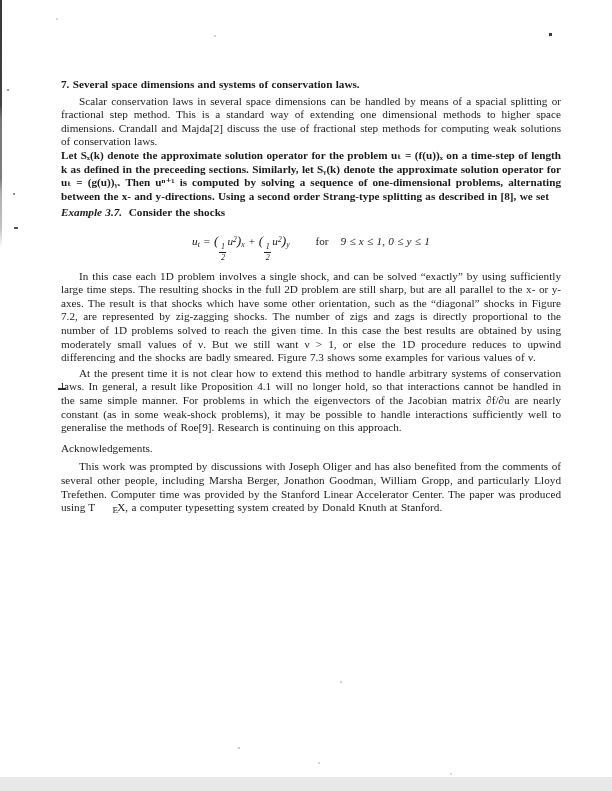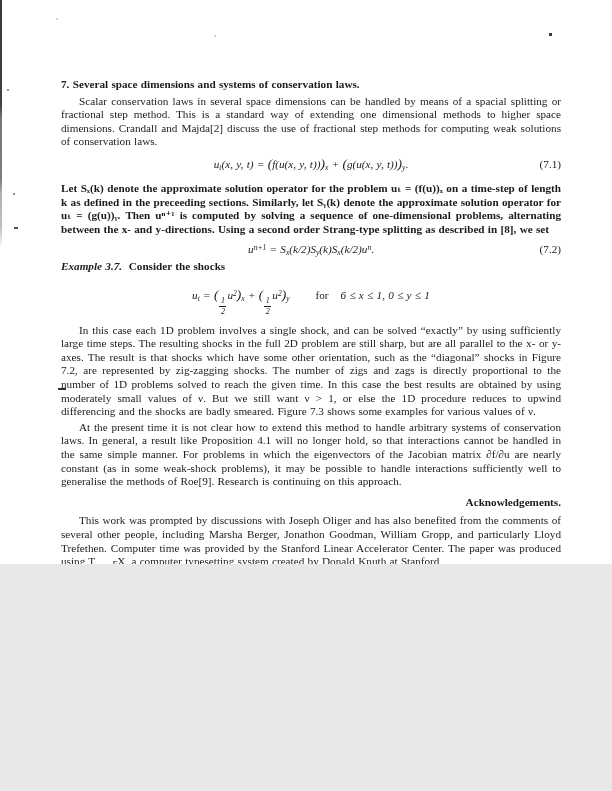--- a/index.html
+++ b/index.html
@@ -1,41 +1,41 @@
 <!DOCTYPE html>
 <html><head>
 <meta charset="utf-8">
 <style>
   html,body { margin:0; padding:0; background:#e8e8e8; }
   .page {
     position:relative;
-    width:612px; height:564px;
+    width:612px; height:777px;
     margin:0 auto;
     background:#ffffff;
     color:#1b1b1b;
     font-family:"Liberation Serif","DejaVu Serif",serif;
     overflow:hidden;
   }
   .content {
     position:absolute;
     left:61px; top:78px; width:500px;
     font-size:11.2px;
     line-height:13.6px;
     text-align:justify;
     word-spacing:0.5px;
   }
   .heading {
     font-weight:bold;
     margin:0 0 3px 0;
     text-align:left;
   }
   .ack-heading {
-    font-weight:bold;
+    font-weight:normal;
     margin:7px 0 5px 0;
-    text-align:right;
+    text-align:left;
   }
   p { margin:0; text-indent:18px; }
   p.noindent { text-indent:0;font-weight:bold; }
   p.mt2 { margin-top:2px; }
   p.mt3 { margin-top:3px; }
 
   .eqrow { position:relative; text-align:center; text-indent:0; }
   .eqrow.e71 { margin:6px 0 9px 0; line-height:17px; }
   .eqrow.e72 { margin:5px 0 3px 0; line-height:16px; }
   .eqrow.eex { margin:9px 0 8px 0; line-height:24px; }
@@ -98,43 +98,35 @@
   <div class="artifact" style="left:318px;top:762px;width:2px;height:2px;background:#d5d5d5;"></div>
   <div class="artifact" style="left:450px;top:773px;width:2px;height:2px;background:#d8d8d8;"></div>
 
   <div class="content">
 
     <div class="heading">7. Several space dimensions and systems of conservation laws.</div>
 
     <p>Scalar conservation laws in several space dimensions can be handled by means of a spacial splitting or fractional step method. This is a standard way of extending one dimensional methods to higher space dimensions. Crandall and Majda[2] discuss the use of fractional step methods for computing weak solutions of conservation laws.</p>
 
 
-    <div class="eqrow e71">
-      <span class="eq"><span>u</span><sub>t</sub><span>(x, y, t) = </span><span class="bg">(</span><span>f(u(x, y, t))</span><span class="bg">)</span><sub>x</sub><span> + </span><span class="bg">(</span><span>g(u(x, y, t))</span><span class="bg">)</span><sub>y</sub><span class="rm">.</span></span>
-      <span class="eqtag">(7.1)</span>
-    </div>
 
     <p class="noindent">Let Sₓ(k) denote the approximate solution operator for the problem uₜ = (f(u))ₓ on a time-step of length k as defined in the preceeding sections. Similarly, let Sᵧ(k) denote the approximate solution operator for uₜ = (g(u))ᵧ.  Then uⁿ⁺¹ is computed by solving a sequence of one-dimensional problems, alternating between the x- and y-directions. Using a second order Strang-type splitting as described in [8], we set</p>
 
-    <div class="eqrow e72">
-      <span class="eq"><span>u</span><sup>n+1</sup><span> = S</span><sub>x</sub><span>(k/2)S</span><sub>y</sub><span>(k)S</span><sub>x</sub><span>(k/2)u</span><sup>n</sup><span class="rm">.</span></span>
-      <span class="eqtag">(7.2)</span>
-    </div>
 
 
     <p class="noindent mt3"><span class="it">Example 3.7.</span>&nbsp;&nbsp;<span>Consider the shocks</span></p>
 
     <div class="eqrow eex">
       <span class="eq"><span>u</span><sub>t</sub><span> = </span><span class="bg">(</span><span class="frac">
             <span class="num">1</span>
             <span class="den">2</span>
           </span><span>u</span><sup>2</sup><span class="bg">)</span><sub>x</sub><span> + </span><span class="bg">(</span><span class="frac">
             <span class="num">1</span>
             <span class="den">2</span>
-          </span><span>u</span><sup>2</sup><span class="bg">)</span><sub>y</sub><span class="rm" style="margin-left:26px;font-family:Liberation Serif, serif;">for</span><span style="margin-left:12px;">6 ≤ x ≤ 1,  0 ≤ y ≤ 1</span></span>
+          </span><span>u</span><sup>2</sup><span class="bg">)</span><sub>y</sub><span class="rm" style="margin-left:26px;font-family:Liberation Serif, serif;">for</span><span style="margin-left:12px;">9 ≤ x ≤ 1,  0 ≤ y ≤ 1</span></span>
     </div>
 
 
     <p>In this case each 1D problem involves a single shock, and can be solved “exactly” by using sufficiently large time steps. The resulting shocks in the full 2D problem are still sharp, but are all parallel to the x- or y-axes. The result is that shocks which have some other orientation, such as the “diagonal” shocks in Figure 7.2, are represented by zig-zagging shocks. The number of zigs and zags is directly proportional to the number of 1D problems solved to reach the given time. In this case the best results are obtained by using moderately small values of ν. But we still want ν &gt; 1, or else the 1D procedure reduces to upwind differencing and the shocks are badly smeared. Figure 7.3 shows some examples for various values of ν.</p>
 
     <p class="mt2">At the present time it is not clear how to extend this method to handle arbitrary systems of conservation laws. In general, a result like Proposition 4.1 will no longer hold, so that interactions cannot be handled in the same simple manner. For problems in which the eigenvectors of the Jacobian matrix ∂f/∂u are nearly constant (as in some weak-shock problems), it may be possible to handle interactions sufficiently well to generalise the methods of Roe[9]. Research is continuing on this approach.</p>
 
     <div class="ack-heading">Acknowledgements.</div>
 
     <p><span>This work was prompted by discussions with Joseph Oliger and has also benefited from the comments of several other people, including Marsha Berger, Jonathon Goodman, William Gropp, and particularly Lloyd Trefethen. Computer time was provided by the Stanford Linear Accelerator Center. The paper was produced using </span><span class="tex"><span>T</span><span class="tex-e">E</span><span>X</span></span><span>, a computer typesetting system created by Donald Knuth at Stanford.</span></p>

